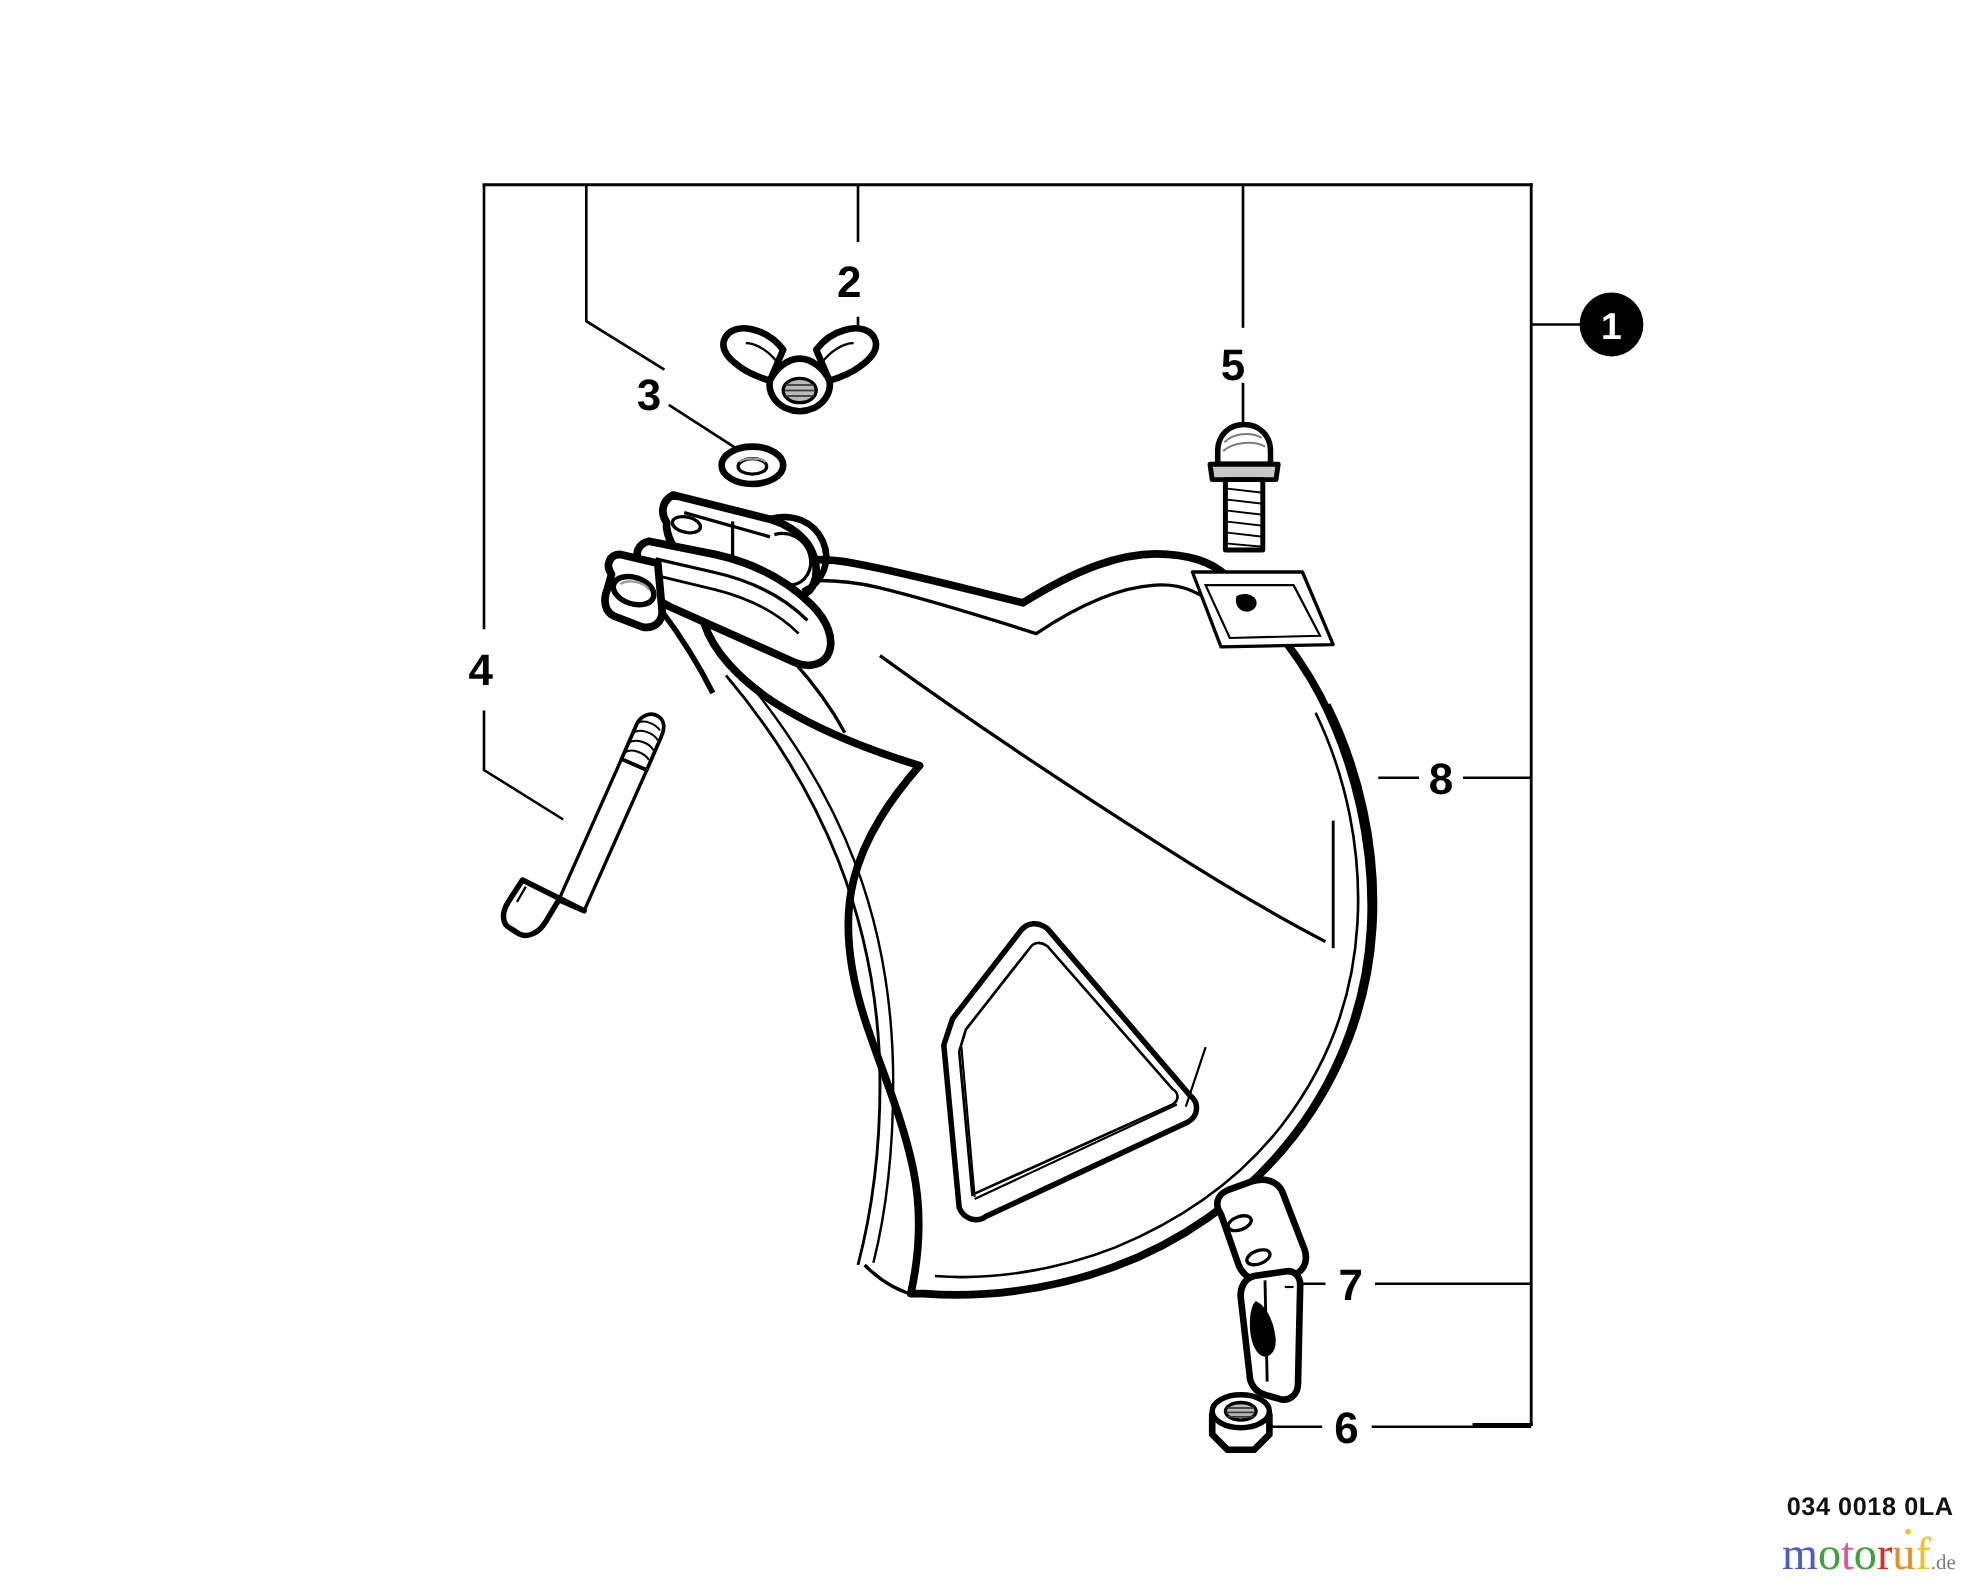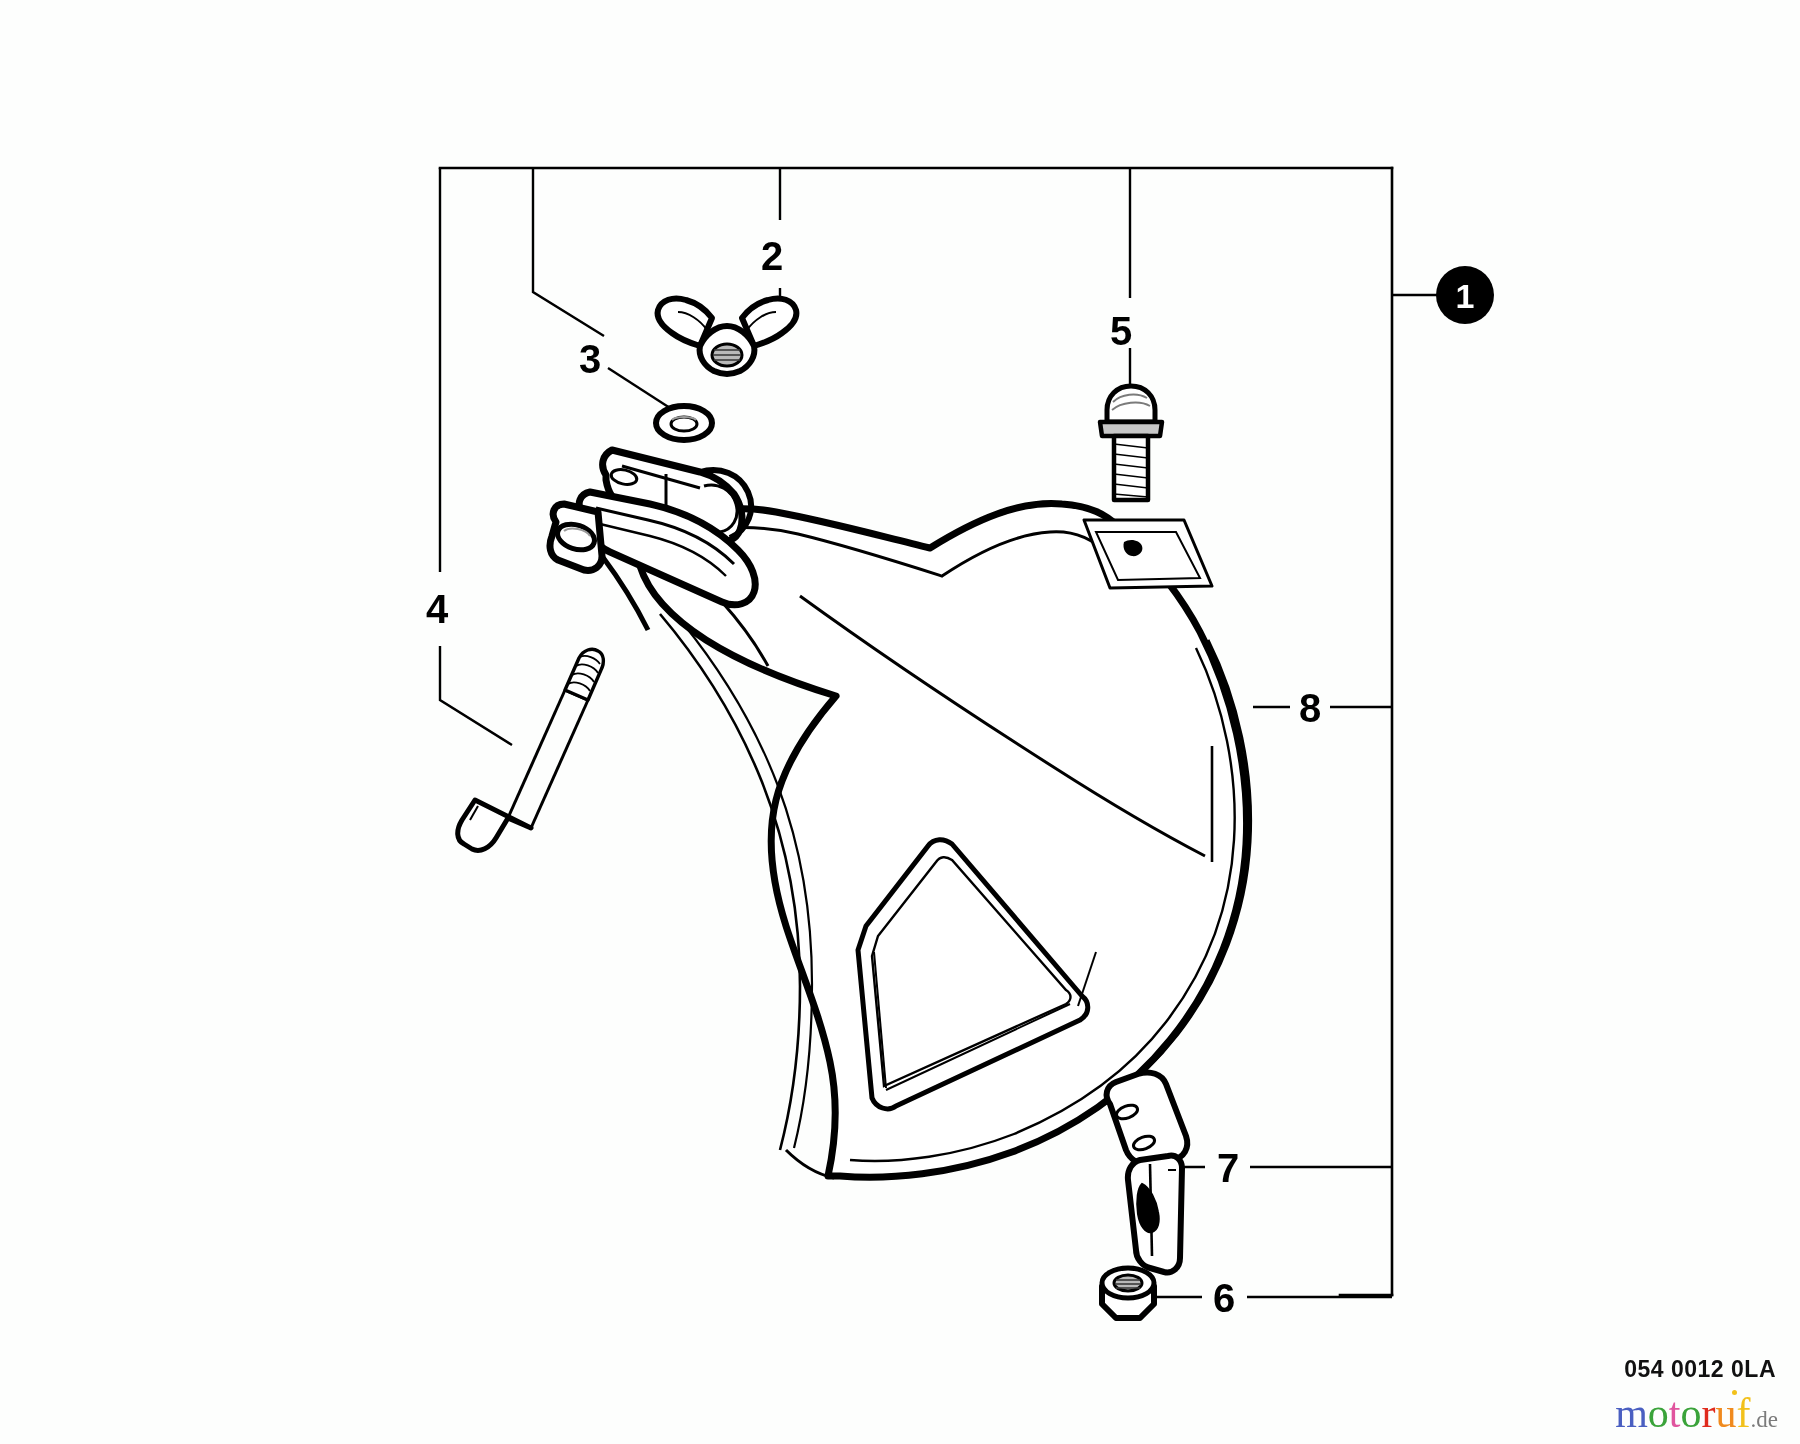--- a/index.html
+++ b/index.html
@@ -51,21 +51,21 @@
     position: absolute;
     right: 22px;
     top: 1392px;
     font-family: "Liberation Serif", serif;
     font-size: 42px;
     line-height: 1;
     white-space: nowrap;
   }
   #watermark .ch { font-weight: normal; }
   #watermark .tld {
-    font-size: 23px;
+    font-size: 19px;
     color: #7b7b7b;
     vertical-align: baseline;
     margin-top: 35px;
   }
   #watermark .dot-acc {
     position: absolute;
     right: 41px;
     top: -2px;
     width: 5px;
     height: 5px;
@@ -382,20 +382,20 @@
       <g>
         <text class="callout-num" x="1228" y="1182" text-anchor="middle">7</text>
       </g>
 
       <g>
         <text class="callout-num" x="1310" y="722" text-anchor="middle">8</text>
       </g>
     </g>
   </svg>
 
-  <div id="partnumber">054 0012 0LA</div>
+  <div id="partnumber">034 0018 0LA</div>
 
   <div id="watermark">
     <span class="dot-acc"></span>
     <span class="ch" style="color: rgb(74, 95, 193);">m</span><span class="ch" style="color: rgb(58, 163, 58);">o</span><span class="ch" style="color: rgb(224, 85, 158);">t</span><span class="ch" style="color: rgb(58, 163, 58);">o</span><span class="ch" style="color: rgb(224, 43, 29);">r</span><span class="ch" style="color: rgb(240, 138, 30);">u</span><span class="ch" style="color: rgb(242, 193, 27);">f</span><span class="tld" style="color: rgb(123, 123, 123);">.de</span>
   </div>
 
 </div>
 
 </body></html>

